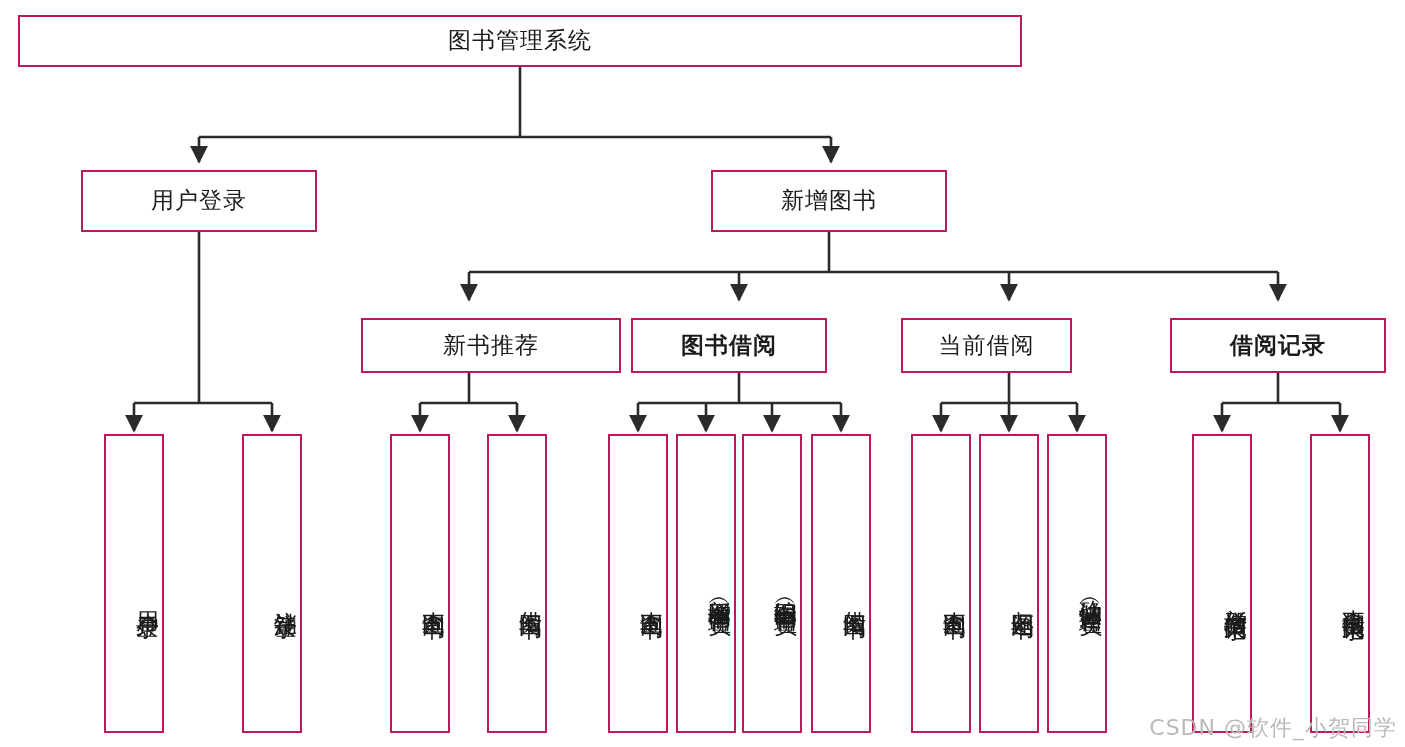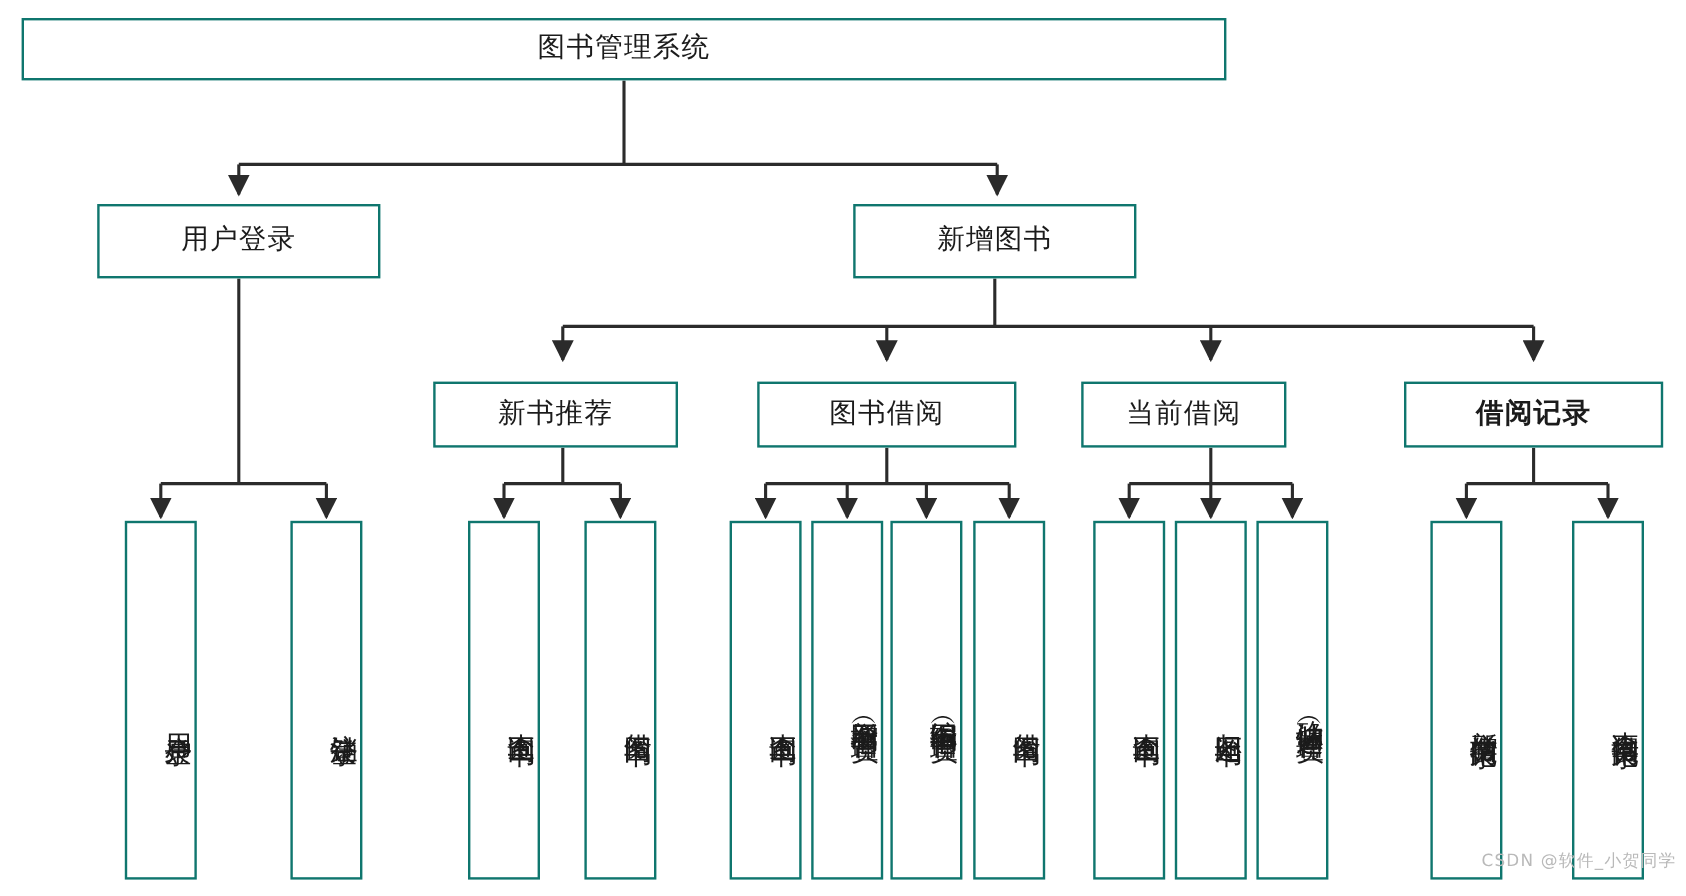--- a/index.html
+++ b/index.html
@@ -21,21 +21,21 @@
   #edges {
     position: absolute;
     left: 0;
     top: 0;
     width: 1405px;
     height: 747px;
   }
   .node {
     position: absolute;
     box-sizing: border-box;
-    border: 2px solid #0f766e;
+    border: 2px solid #be185d;
     background: #ffffff;
     display: flex;
     align-items: center;
     justify-content: center;
     color: #1b1b1b;
     z-index: 2;
   }
   .node.horiz {
     font-size: 23px;
     line-height: 1.2;
@@ -52,22 +52,22 @@
     justify-content: center;
   }
   .node.vert .lbl {
     writing-mode: vertical-rl;
     text-orientation: upright;
     white-space: nowrap;
   }
   #watermark {
     position: absolute;
     right: 8px;
-    bottom: 20px;
-    font-size: 14px;
+    bottom: 4px;
+    font-size: 22px;
     color: #b9b9b9;
     letter-spacing: 1px;
     z-index: 5;
     white-space: nowrap;
   }
 </style>
 </head>
 <body>
 
 <div id="canvas">
@@ -126,24 +126,24 @@
     <span class="lbl">图书管理系统</span>
   </div>
 
   <div class="node horiz" style="left:81px; top:170px; width:236px; height:62px;">
     <span class="lbl">用户登录</span>
   </div>
   <div class="node horiz" style="left:711px; top:170px; width:236px; height:62px;">
     <span class="lbl">新增图书</span>
   </div>
 
-  <div class="node horiz" style="left:361px; top:318px; width:204px; height:55px;">
+  <div class="node horiz" style="left:361px; top:318px; width:260px; height:55px;">
     <span class="lbl">新书推荐</span>
   </div>
-  <div class="node horiz" style="left:631px; top:318px; width:216px; height:55px;">
+  <div class="node horiz" style="left:631px; top:318px; width:196px; height:55px;font-weight:bold;">
     <span class="lbl">图书借阅</span>
   </div>
   <div class="node horiz" style="left:901px; top:318px; width:171px; height:55px;">
     <span class="lbl">当前借阅</span>
   </div>
   <div class="node horiz" style="left:1170px; top:318px; width:216px; height:55px;font-weight:bold;">
     <span class="lbl">借阅记录</span>
   </div>
 
   <div class="node vert" style="left:104px; top:434px; width:60px; height:299px;">

